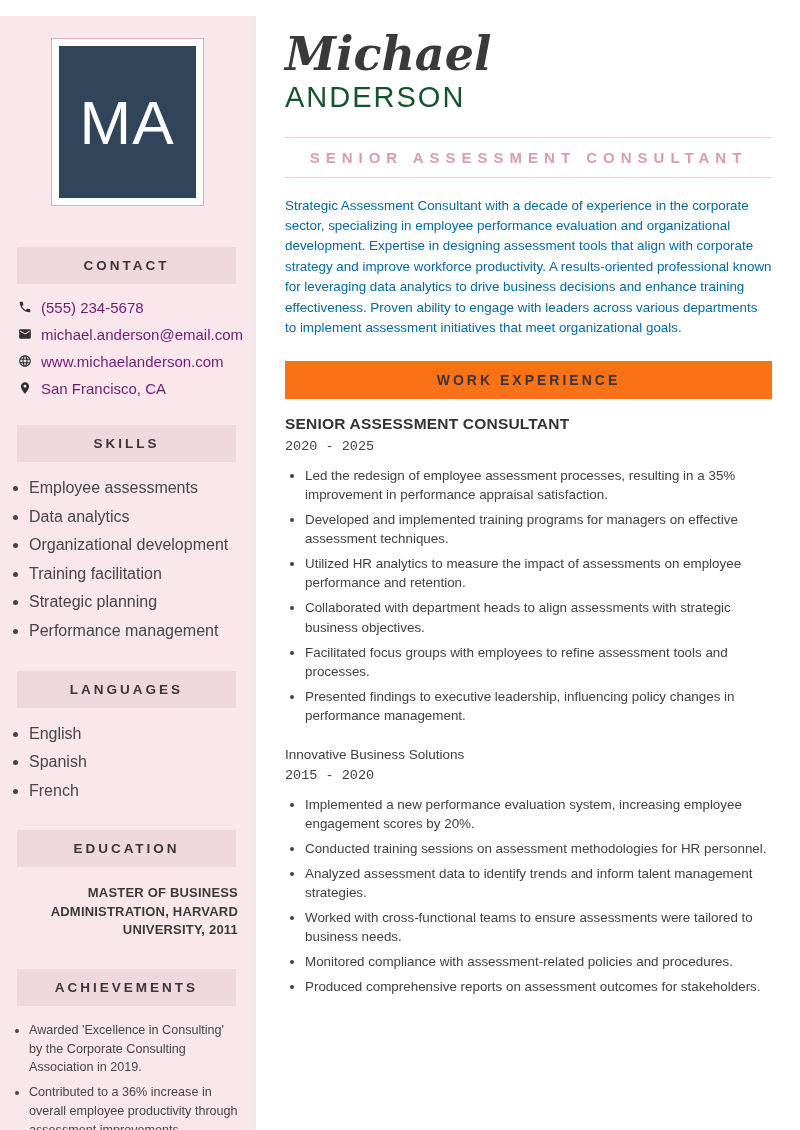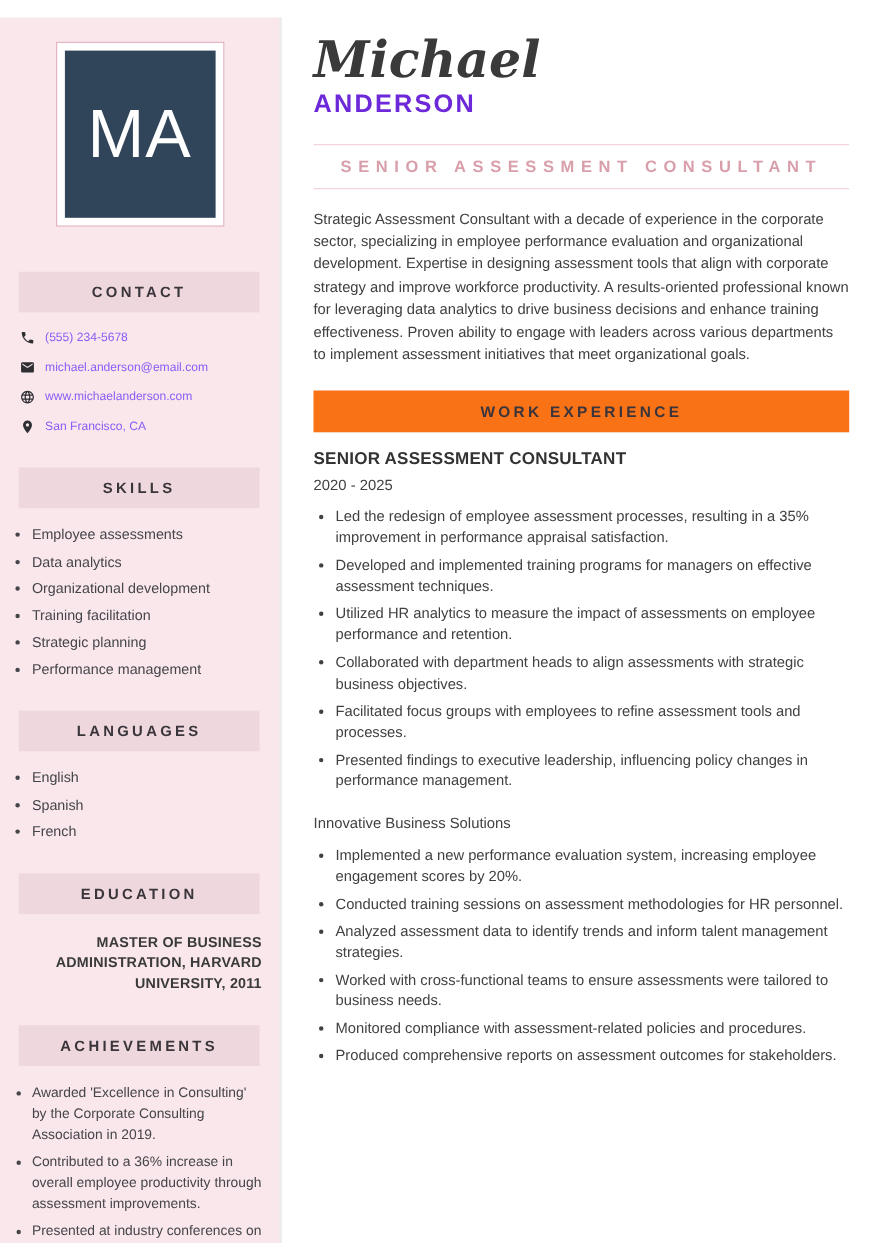--- a/index.html
+++ b/index.html
@@ -25,56 +25,56 @@
   .side-heading {
     margin:0 18px 0 17px; background:#eed8dd; text-align:center;
     font-weight:700; font-size:13.5px; letter-spacing:3px; color:#3a353a;
     padding:11px 0;
   }
   .mt-contact { margin-top:41px; }
   .mt-section { margin-top:29px; }
   .contact-list { margin:16px 14px 0 18px; }
   .contact-row { display:flex; align-items:flex-start; margin-bottom:12px; }
   .contact-row svg { flex:0 0 auto; width:14px; height:14px; fill:#2e2e33; margin-right:9px; margin-top:0px; }
-  .contact-row span { font-size:11px; color:#8b5cf6; line-height:15px; }
+  .contact-row span { font-size:15px; color:#701a75; line-height:15px; }
   ul.side-list { list-style:disc; margin:15px 0 0; padding:0 14px 0 29px; }
-  ul.side-list li { margin-bottom:7px; font-size:13px; line-height:1.35; color:#45454a; }
+  ul.side-list li { margin-bottom:7px; font-size:16px; line-height:1.35; color:#45454a; }
   .degree {
     margin:17px 16px 0 16px; font-weight:700; font-size:13px;
     line-height:1.42; color:#3a3a3a; letter-spacing:0.2px;text-align:right;
   }
   ul.side-list.loose li { line-height:1.5; margin-bottom:6px; font-size:12.6px; }
 
   
   .main {
     position:absolute; left:258px; top:0; width:542px; height:100%;
     box-sizing:border-box; padding:30px 28px 0 27px;
   }
   .first-name {
     font-family:"DejaVu Serif", serif; font-style:italic; font-weight:600;
     font-size:46px; line-height:1.08; color:#3a3a3a; margin:0;
   }
   .last-name {
-    font-size:23px; font-weight:700; letter-spacing:2px; color:#6d28d9; margin-top:1px;
+    font-size:29px; font-weight:400; letter-spacing:2px; color:#14532d; margin-top:1px;
   }
   .title-wrap {
     margin-top:23px; border-top:1px solid #f0d0d7; border-bottom:1px solid #f0d0d7;
     padding:11px 0; text-align:center;
   }
   .main-title { font-size:15px; font-weight:700; letter-spacing:6px; color:#d89fab; }
-  .summary { margin:18px 0 0; font-size:13.4px; line-height:1.52; color:#404040; }
+  .summary { margin:18px 0 0; font-size:13.4px; line-height:1.52; color:#0369a1; }
   .work-band {
     margin-top:23px; background:#f97316; text-align:center; padding:11px 0;
     font-weight:700; font-size:14px; letter-spacing:3px; color:#3a343c;
   }
   .job { margin-top:16px; }
   .job + .job { margin-top:22px; }
   .job-title { font-size:15.5px; font-weight:700; color:#333333; letter-spacing:0.2px; margin:0; }
   .job-company { font-size:13.5px; color:#414141; margin-top:6px; }
-  .job-dates { font-size:13.5px; color:#414141; margin-top:6px; }
+  .job-dates { font-size:13.5px; color:#414141; margin-top:6px;font-family:Liberation Mono, monospace; }
   ul.job-bullets { list-style:disc; margin:12px 0 0; padding-left:20px; }
   ul.job-bullets li { font-size:13.4px; line-height:1.42; color:#414141; margin-bottom:6px; }
 </style>
 </head>
 <body>
 
 <div class="page">
 
   <aside class="sidebar">
 
@@ -164,20 +164,21 @@
           <li>Developed and implemented training programs for managers on effective assessment techniques.</li>
           <li>Utilized HR analytics to measure the impact of assessments on employee performance and retention.</li>
           <li>Collaborated with department heads to align assessments with strategic business objectives.</li>
           <li>Facilitated focus groups with employees to refine assessment tools and processes.</li>
           <li>Presented findings to executive leadership, influencing policy changes in performance management.</li>
         </ul>
     </section>
 
     <section class="job">
       <div class="job-company">Innovative Business Solutions</div>
+      <div class="job-dates">2015 - 2020</div>
       <ul class="job-bullets">
 
       <li>Implemented a new performance evaluation system, increasing employee engagement scores by 20%.</li>
           <li>Conducted training sessions on assessment methodologies for HR personnel.</li>
           <li>Analyzed assessment data to identify trends and inform talent management strategies.</li>
           <li>Worked with cross-functional teams to ensure assessments were tailored to business needs.</li>
           <li>Monitored compliance with assessment-related policies and procedures.</li>
           <li>Produced comprehensive reports on assessment outcomes for stakeholders.</li>
         </ul>
     </section>

